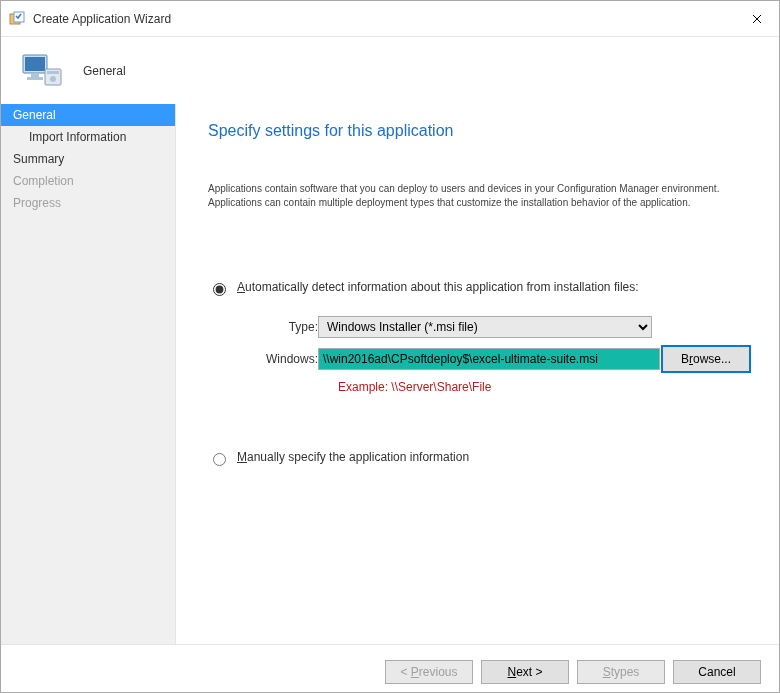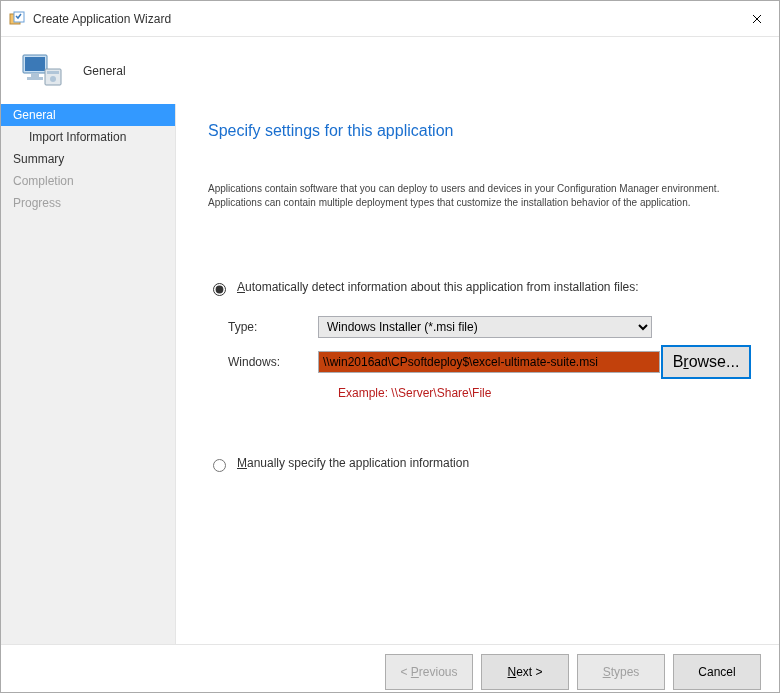--- a/index.html
+++ b/index.html
@@ -115,40 +115,41 @@
     }
     .form-row {
       display: flex;
       align-items: center;
       margin-bottom: 8px;
     }
     .form-row .lbl {
       width: 90px;
       font-size: 12px;
       color: #333;
+      text-align: right;
     }
     .form-row select, .form-row input[type=text] {
       height: 22px;
       font-size: 12px;
       padding: 1px 4px;
       border: 1px solid #abadb3;
-      background: #c2410c;
+      background: #14b8a6;
     }
     .form-row select {
       width: 334px;
       background: #e9e9e9;
     }
     .form-row input[type=text] {
       width: 342px;
     }
     .browse-btn {
       margin-left: 2px;
-      height: 32px;
+      height: 26px;
       width: 88px;
-      font-size: 16px;
+      font-size: 12px;
       background: #e1e1e1;
       border: 1px solid #0078d7;
       outline: 1px solid #0078d7;
       cursor: pointer;
     }
     .example {
       margin-left: 110px;
       font-size: 12px;
       color: #b91c1c;
       margin-top: 0;
@@ -159,21 +160,21 @@
       border-top: 1px solid #e5e5e5;
       display: flex;
       align-items: center;
       justify-content: flex-end;
       gap: 8px;
       padding-right: 18px;
       background: #fff;
     }
     .footer button {
       min-width: 88px;
-      height: 36px;
+      height: 24px;
       font-size: 12px;
       background: #e1e1e1;
       border: 1px solid #adadad;
       cursor: pointer;
     }
     .footer button:disabled {
       color: #a0a0a0;
       cursor: default;
       background: #e9e9e9;
     }

